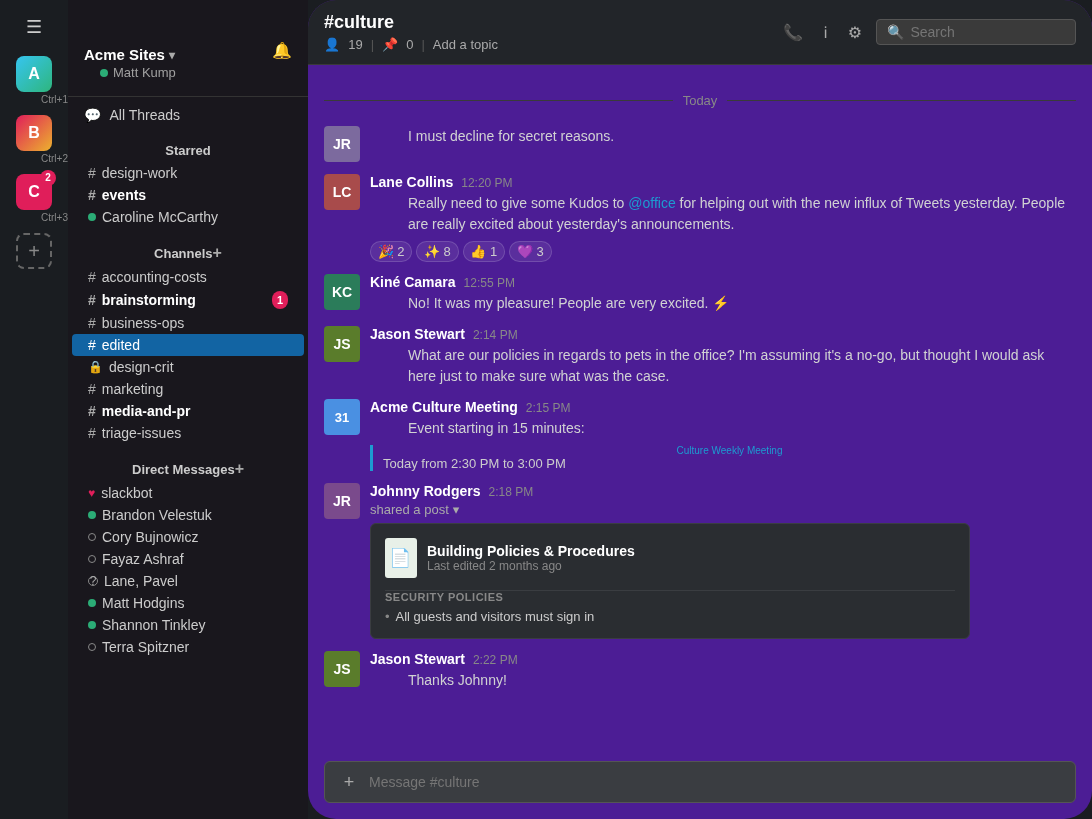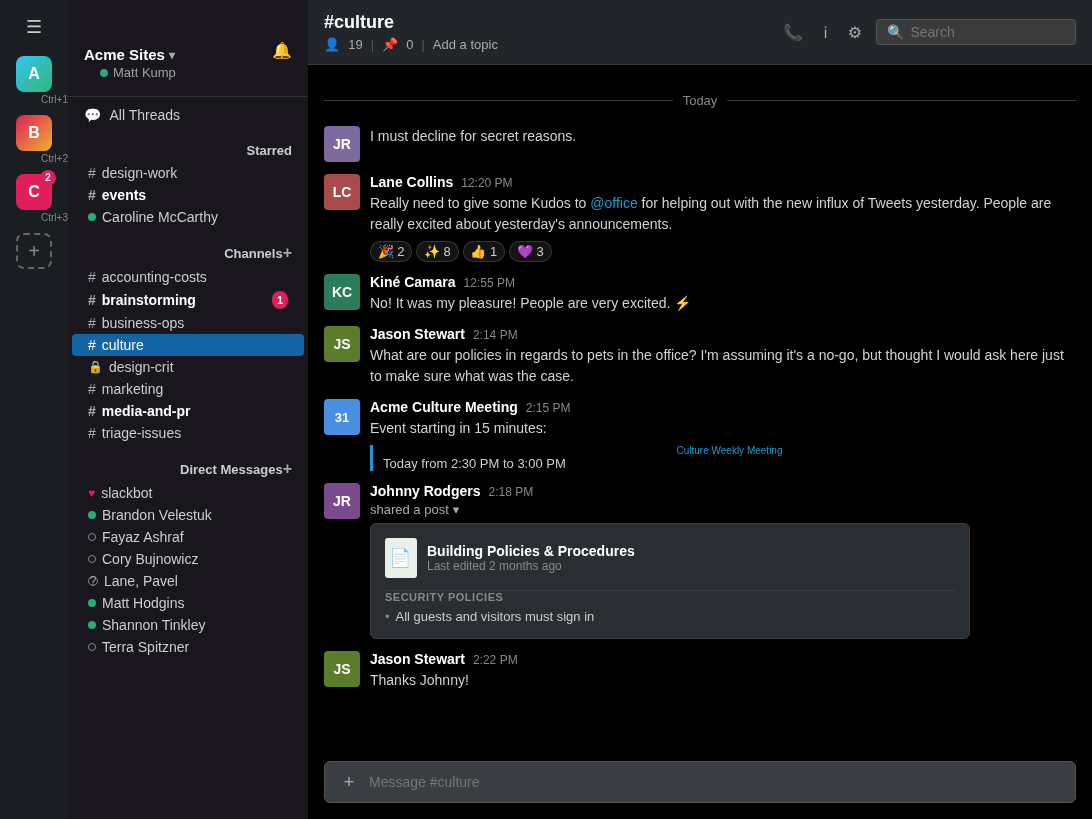--- a/index.html
+++ b/index.html
@@ -97,21 +97,21 @@
     .sidebar-section {
       padding: 6px 0;
     }
     .sidebar-section-header {
       font-size: 13px;
       font-weight: 700;
       color: #ccc;
       padding: 4px 16px;
       display: flex;
       align-items: center;
-      justify-content: flex-end;
+      justify-content: center;
     }
     .all-threads-item {
       padding: 4px 16px;
       font-size: 14px;
       color: #ccc;
       display: flex;
       align-items: center;
       gap: 8px;
       cursor: pointer;
     }
@@ -147,22 +147,23 @@
     .heart-icon { color: #e01e5a; font-size: 12px; }
     .question-mark { color: #aaa; font-size: 12px; }
 
     .sidebar-plus-icon { color: #aaa; font-size: 16px; cursor: pointer; }
 
     
     .main-content {
       flex: 1;
       display: flex;
       flex-direction: column;
-      background: #000000;
+      background: #4c1d95;
       overflow: hidden;
+      border-radius: 28px;
     }
 
     
     .channel-header {
       background: #222529;
       border-bottom: 1px solid #3a3a3a;
       padding: 12px 16px;
       display: flex;
       align-items: center;
       justify-content: space-between;
@@ -275,20 +276,21 @@
       font-size: 14px;
     }
     .message-time {
       font-size: 12px;
       color: #888;
     }
     .message-text {
       font-size: 14px;
       color: #d1d2d3;
       line-height: 1.5;
+      margin-left: 38px;
     }
     .mention { color: #1d9bd1; }
 
     
     .reactions {
       display: flex;
       gap: 4px;
       margin-top: 6px;
     }
     .reaction {
@@ -512,21 +514,21 @@
         <span class="channel-prefix">#</span>
         <span>brainstorming</span>
         <span class="item-badge">1</span>
       </div>
       <div class="sidebar-item">
         <span class="channel-prefix">#</span>
         <span>business-ops</span>
       </div>
       <div class="sidebar-item active">
         <span class="channel-prefix">#</span>
-        <span>culture</span>
+        <span>edited</span>
       </div>
       <div class="sidebar-item">
         <span class="lock-icon">🔒</span>
         <span>design-crit</span>
       </div>
       <div class="sidebar-item">
         <span class="channel-prefix">#</span>
         <span>marketing</span>
       </div>
       <div class="sidebar-item bold">
@@ -547,25 +549,25 @@
       <div class="sidebar-item">
         <span class="heart-icon">♥</span>
         <span>slackbot</span>
       </div>
       <div class="sidebar-item">
         <span class="online-dot"></span>
         <span>Brandon Velestuk</span>
       </div>
       <div class="sidebar-item">
         <span class="offline-circle"></span>
+        <span>Cory Bujnowicz</span>
+      </div>
+      <div class="sidebar-item">
+        <span class="offline-circle"></span>
         <span>Fayaz Ashraf</span>
-      </div>
-      <div class="sidebar-item">
-        <span class="offline-circle"></span>
-        <span>Cory Bujnowicz</span>
       </div>
       <div class="sidebar-item">
         <span class="question-mark" style="font-size:12px;border:1.5px solid #888;border-radius:50%;width:10px;height:10px;display:flex;align-items:center;justify-content:center;">?</span>
         <span>Lane, Pavel</span>
       </div>
       <div class="sidebar-item">
         <span class="online-dot"></span>
         <span>Matt Hodgins</span>
       </div>
       <div class="sidebar-item">

